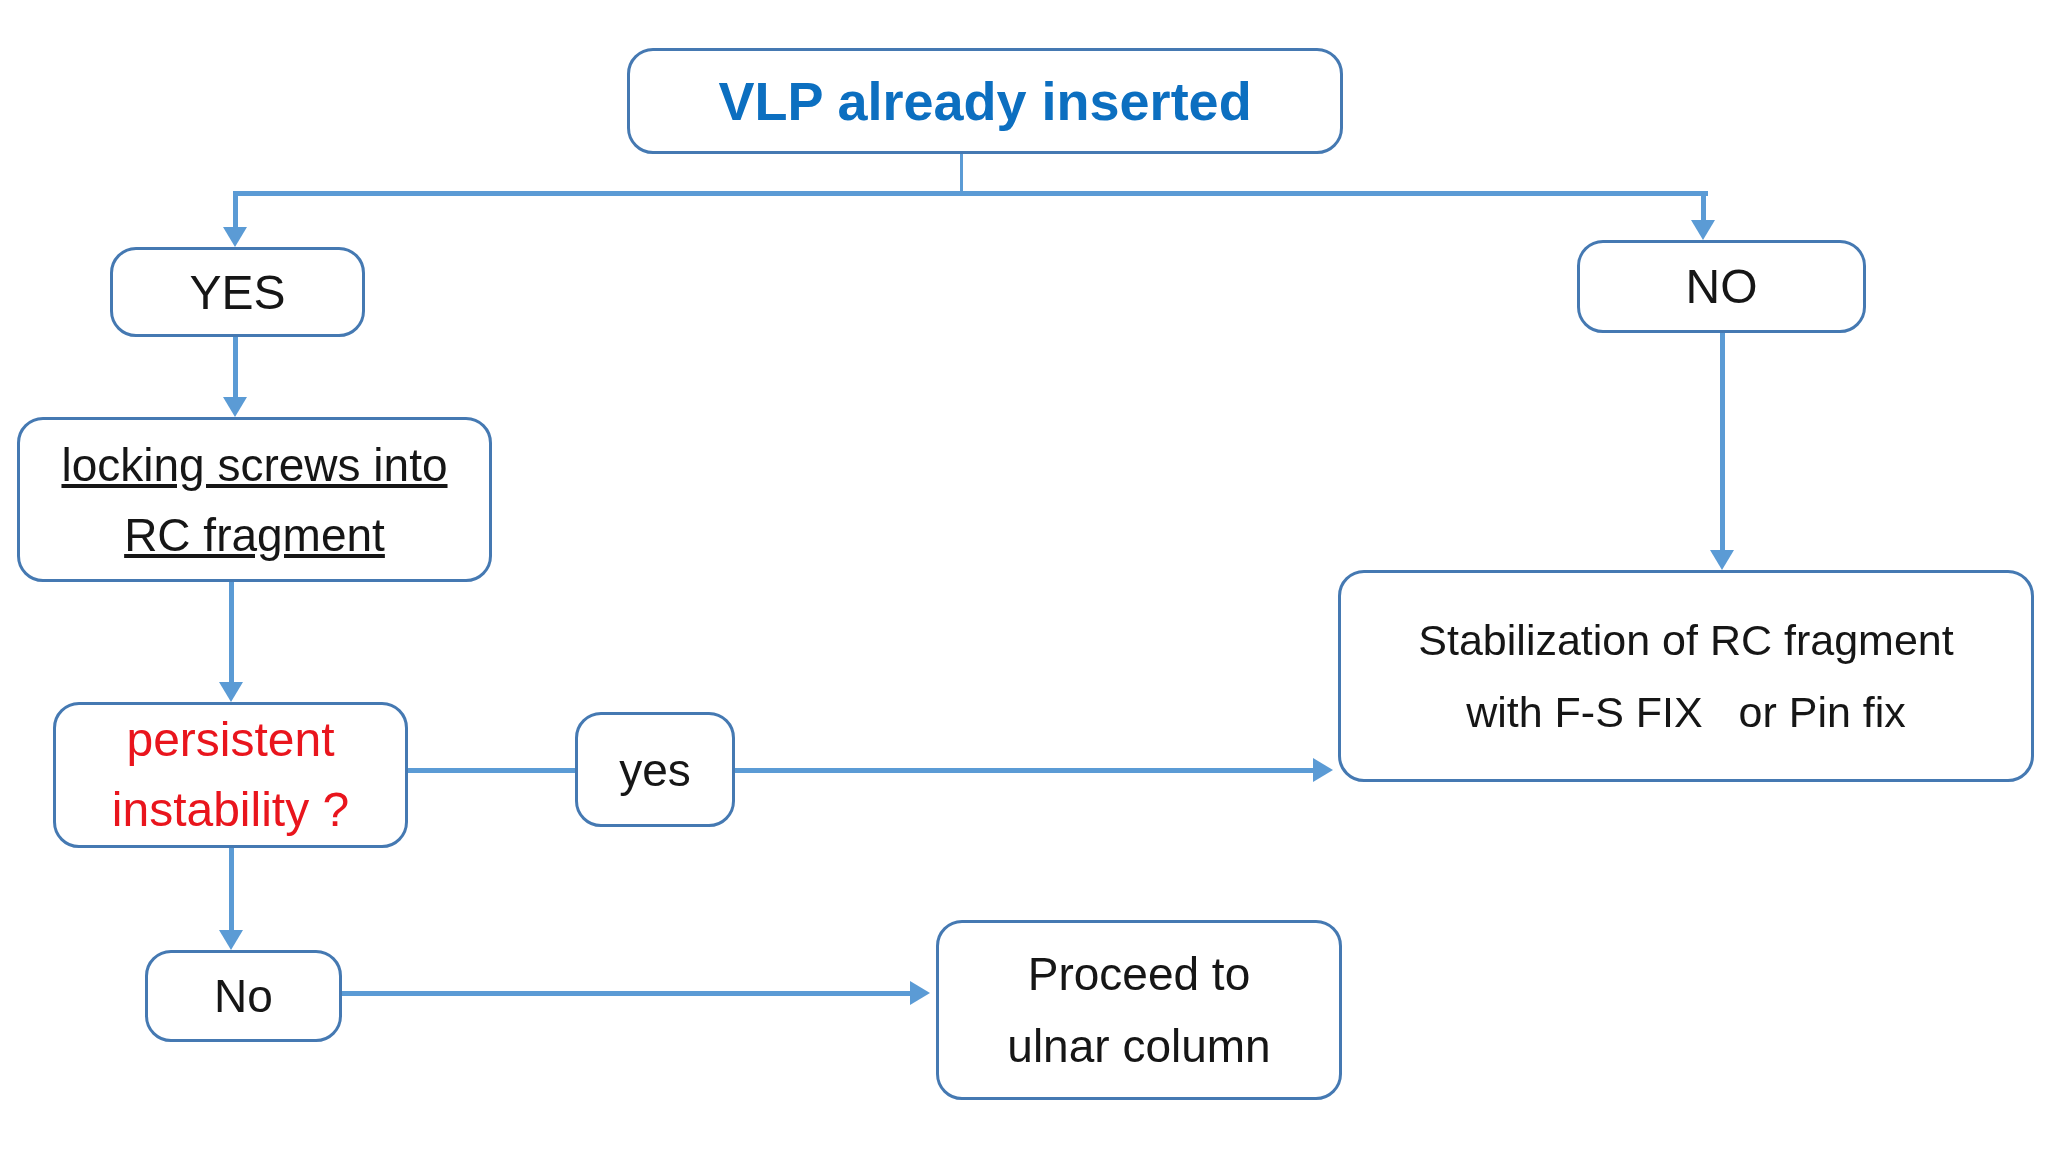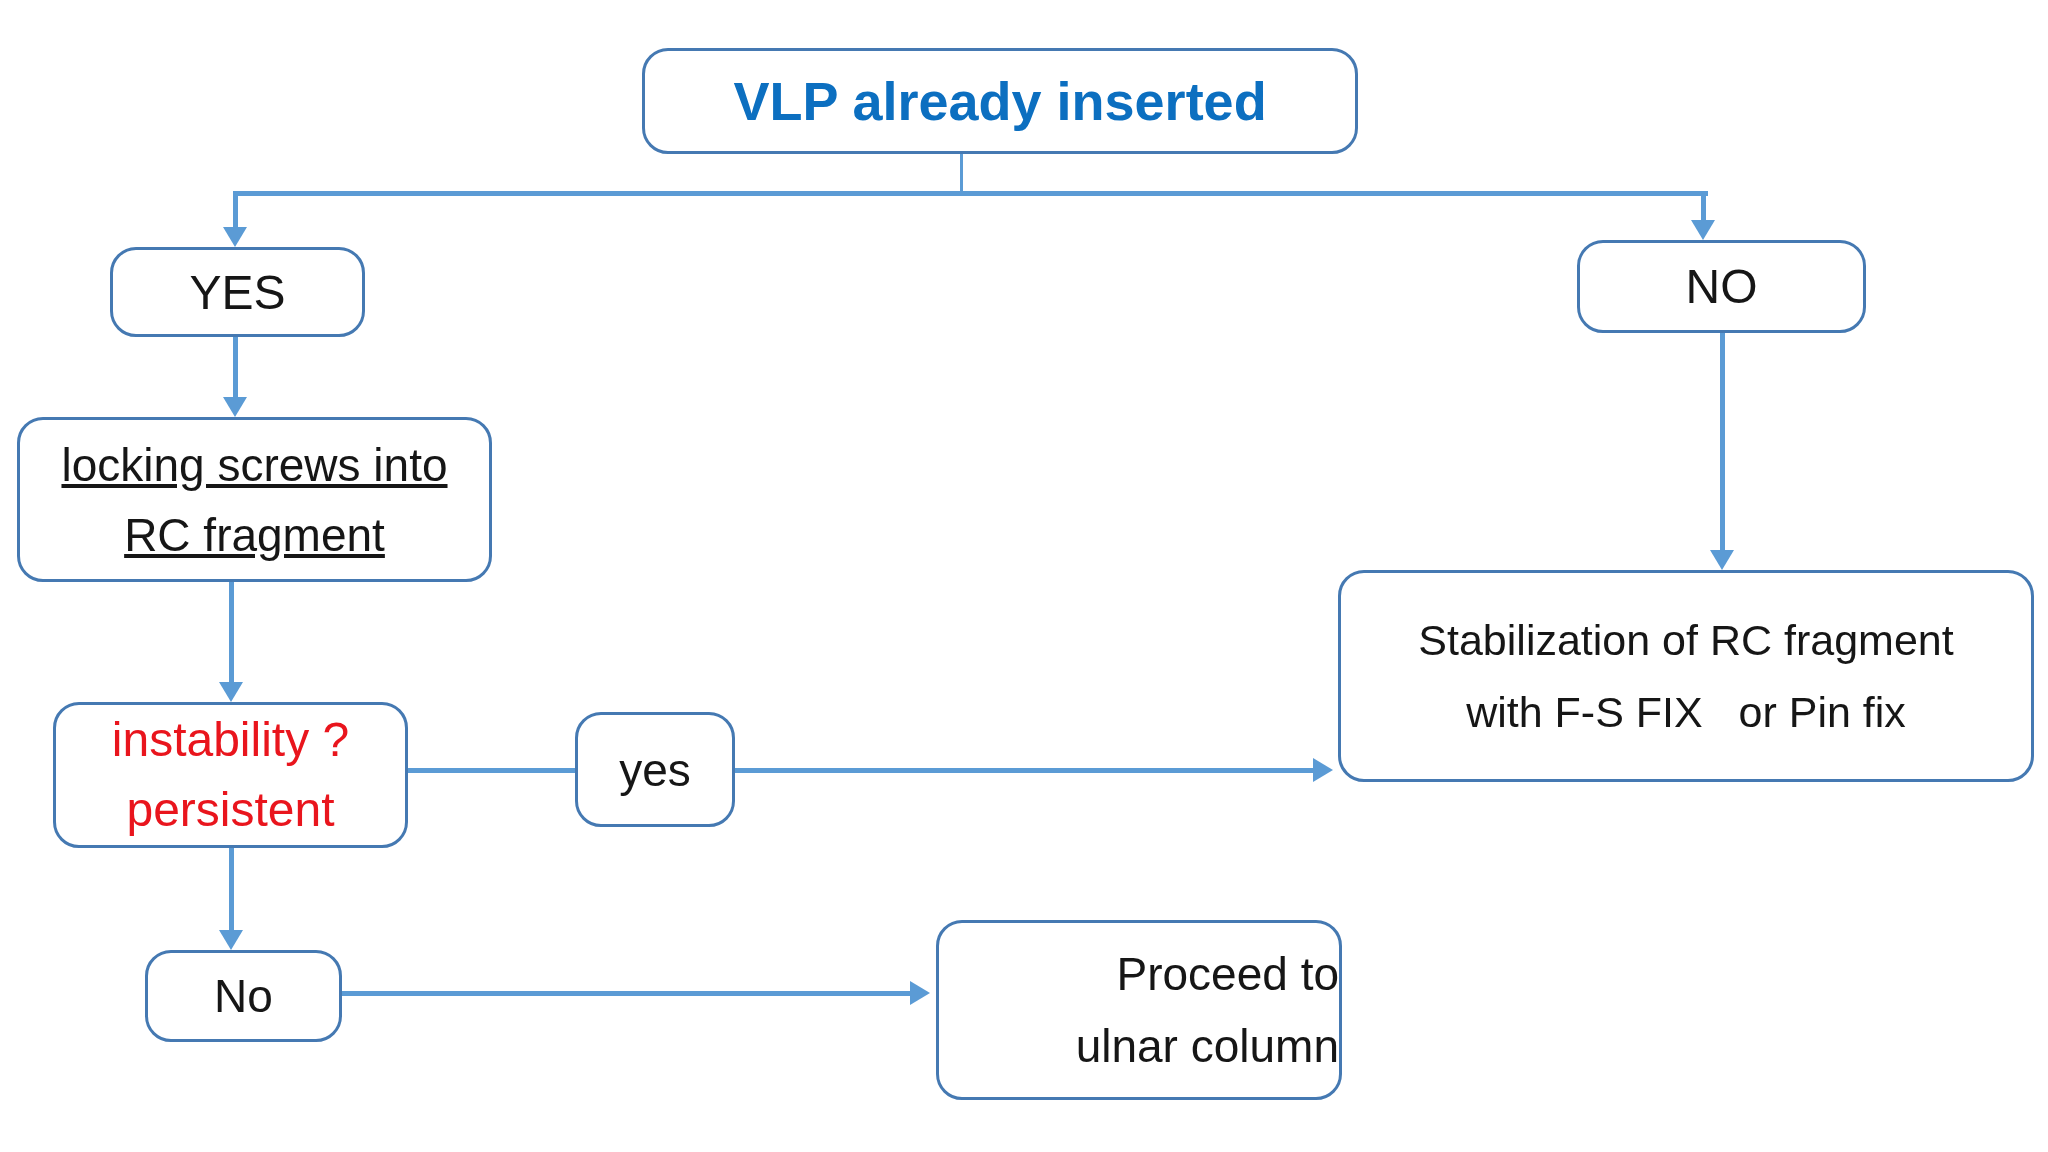--- a/index.html
+++ b/index.html
@@ -30,34 +30,34 @@
     display: flex;
     flex-direction: column;
     align-items: center;
     justify-content: center;
     text-align: center;
     color: var(--body-text);
   }
   .node .ln { display: block; white-space: pre; }
 
   
-  .n-root       { left: 627px;  top: 48px;  width: 716px; height: 106px; margin-left: 15px; }
+  .n-root       { left: 627px;  top: 48px;  width: 716px; height: 106px; }
   .n-root .ln   { font-size: 54px; font-weight: bold; color: var(--title-text); }
 
   .n-yes        { left: 110px;  top: 247px; width: 255px; height: 90px;  font-size: 48px; }
   .n-no         { left: 1577px; top: 240px; width: 289px; height: 93px;  font-size: 48px; }
 
   .n-locking    { left: 17px;   top: 417px; width: 475px; height: 165px; font-size: 46px; line-height: 70px; text-decoration: underline; }
   .n-persistent { left: 53px;   top: 702px; width: 355px; height: 146px; font-size: 48px; line-height: 70px; }
   .n-persistent .ln { color: var(--alert-text); }
 
   .n-yes-small  { left: 575px;  top: 712px; width: 160px; height: 115px; font-size: 46px; }
   .n-stab       { left: 1338px; top: 570px; width: 696px; height: 212px; font-size: 43px; line-height: 72px; }
   .n-no-small   { left: 145px;  top: 950px; width: 197px; height: 92px;  font-size: 46px; }
-  .n-proceed    { left: 936px;  top: 920px; width: 406px; height: 180px; font-size: 46px; line-height: 72px; align-items: flex-end; }
+  .n-proceed    { left: 936px;  top: 920px; width: 406px; height: 180px; font-size: 46px; line-height: 72px; }
 
   
   .line { position: absolute; background: var(--connector); }
   .arrow-down, .arrow-right { position: absolute; width: 0; height: 0; }
   .arrow-down {
     border-left: 12px solid transparent;
     border-right: 12px solid transparent;
     border-top: 20px solid var(--connector);
   }
   .arrow-right {
@@ -122,22 +122,22 @@
   <div class="node n-no">
     <span class="ln">NO</span>
   </div>
 
   <div class="node n-locking">
     <span class="ln">locking screws into</span>
     <span class="ln">RC fragment</span>
   </div>
 
   <div class="node n-persistent">
+    <span class="ln">persistent</span>
     <span class="ln">instability ?</span>
-    <span class="ln">persistent</span>
   </div>
 
   <div class="node n-yes-small">
     <span class="ln">yes</span>
   </div>
 
   <div class="node n-stab">
     <span class="ln">Stabilization of RC fragment</span>
     <span class="ln">with F-S FIX   or Pin fix</span>
   </div>

